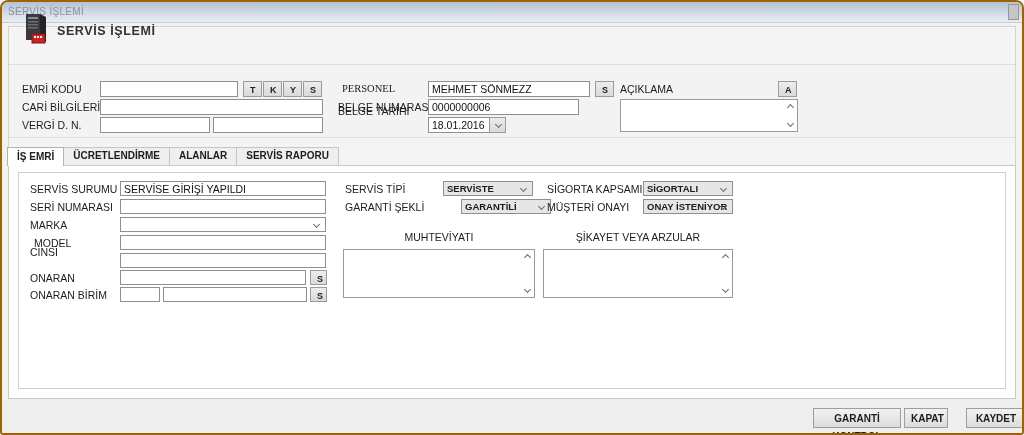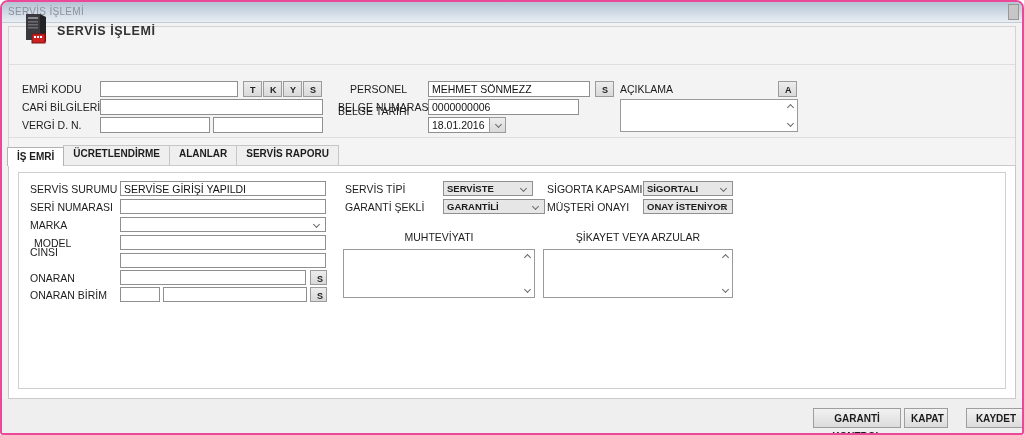--- a/index.html
+++ b/index.html
@@ -1,18 +1,18 @@
 <!DOCTYPE html>
 <html><head>
 <meta charset="utf-8">
 <style>
   html,body{margin:0;padding:0;background:#fff;}
   *{box-sizing:border-box;font-family:"Liberation Sans",sans-serif;}
   .window{position:relative;width:1024px;height:435px;background:#f2f2f2;
-    border:2px solid #ec4899;border-radius:8px 8px 3px 3px;overflow:hidden;}
+    border:2px solid #a16207;border-radius:8px 8px 3px 3px;overflow:hidden;}
   
   .titlebar{position:absolute;left:0;top:0;width:100%;height:21px;
     background:linear-gradient(to bottom,#b4c2d2 0%,#ccd7e3 45%,#e9eef4 100%);
     border-bottom:1px solid #c3cbd4;}
   .titlebar .tb-text{position:absolute;left:6px;top:4px;font-size:10px;color:#8b929b;letter-spacing:.3px;}
   .tb-stub{position:absolute;right:3px;top:2px;width:11px;height:16px;background:#c6c6c6;border:1px solid #979797;}
   
   .outline-box{position:absolute;left:6px;top:24px;width:1008px;height:373px;
     border:1px solid #d4d4d4;background:#f4f4f4;}
   .header-sec{position:absolute;left:7px;top:25px;width:1006px;height:38px;
@@ -31,21 +31,21 @@
     font-size:9.5px;font-weight:700;color:#1b1b1b;line-height:13px;padding:0 3px;cursor:pointer;}
   .combo.white{background:#fff;font-weight:400;}
   .chev{position:absolute;width:5px;height:5px;border-right:1px solid #6a6a6a;border-bottom:1px solid #6a6a6a;}
   .chev.down{transform:rotate(45deg);}
   .chev.up{transform:rotate(225deg);}
   .ta{position:absolute;background:#fff;border:1px solid #9a9a9a;}
   .ta .chev{right:4px;}
   .ta .chev.up{top:5px;}
   .ta .chev.down{bottom:5px;}
   
-  .tabs{position:absolute;left:5px;top:145px;height:19px;display:flex;align-items:center;}
+  .tabs{position:absolute;left:5px;top:145px;height:19px;display:flex;align-items:flex-start;}
   .tab{height:23px;padding:0 9px;font-size:10px;font-weight:700;color:#1c1c1c;
     background:#efefef;border:1px solid #c6c6c6;border-bottom:none;line-height:16px;margin-right:-1px;cursor:pointer;}
   .tab.active{height:19px;background:#fff;border:1px solid #b3b3b3;border-bottom:none;line-height:18px;z-index:3;}
   .tabpage{position:absolute;left:6px;top:163px;width:1008px;height:234px;background:#fff;border:1px solid #c9c9c9;z-index:1;}
   .groupbox{position:absolute;left:16px;top:170px;width:988px;height:217px;border:1px solid #cfcfcf;background:#fff;z-index:1;}
   .fld{z-index:2;}
   .sec-lbl{position:absolute;font-size:10.5px;color:#1c1c1c;text-align:center;z-index:2;}
   
   .footer{position:absolute;left:0;top:397px;width:100%;height:34px;background:#efefef;}
   .fbtn{position:absolute;top:9px;height:20px;background:linear-gradient(#f2f2f2,#dcdcdc);
@@ -82,21 +82,21 @@
   <span class="app-title">SERVİS İŞLEMİ</span>
 
   <div class="fields-sec"></div>
 
   <span class="lbl" style="left:20px;top:79px;">EMRİ KODU</span>
   <input class="tin" style="left: 98px; top: 79px; width: 138px;" value="">
   <button class="sbtn" style="left:241px;top:79px;">T</button>
   <button class="sbtn" style="left:261px;top:79px;">K</button>
   <button class="sbtn" style="left:281px;top:79px;">Y</button>
   <button class="sbtn" style="left:301px;top:79px;">S</button>
-  <span class="lbl" style="left:348px;top:79px;">PERSONEL</span>
+  <span class="lbl" style="left:340px;top:79px;font-family:Liberation Serif, serif;">PERSONEL</span>
   <input class="tin" style="left: 426px; top: 79px; width: 162px;" value="MEHMET SÖNMEZZ">
   <button class="sbtn" style="left:593px;top:79px;">S</button>
   <span class="lbl" style="left:618px;top:79px;">AÇIKLAMA</span>
   <button class="sbtn" style="left:776px;top:79px;">A</button>
 
   <span class="lbl" style="left:20px;top:97px;">CARİ BİLGİLERİ</span>
   <input class="tin" style="left: 98px; top: 97px; width: 223px;" value="">
   <span class="lbl" style="left:336px;top:97px;">BELGE NUMARASI</span>
   <input class="tin" style="left: 426px; top: 97px; width: 151px;" value="0000000006">
   <div class="ta" style="left:618px;top:97px;width:178px;height:33px;">
@@ -142,21 +142,21 @@
   <input class="tin fld" style="left: 118px; top: 285px; width: 40px; height: 15px;" value="">
   <input class="tin fld" style="left: 161px; top: 285px; width: 144px; height: 15px;" value="">
   <button class="sbtn fld" style="left:308px;top:285px;width:17px;height:15px;">S</button>
 
   <span class="lbl fld" style="left:343px;top:179px;">SERVİS TİPİ</span>
   <div class="combo fld" style="left:441px;top:179px;width:90px;">
     <span>SERVİSTE</span>
     <span class="chev down" style="right:6px;top:4px;"></span>
   </div>
   <span class="lbl fld" style="left:343px;top:197px;">GARANTİ ŞEKLİ</span>
-  <div class="combo fld" style="left:441px;top:197px;width:102px;">
+  <div class="combo fld" style="left:459px;top:197px;width:90px;">
     <span>GARANTİLİ</span>
     <span class="chev down" style="right:6px;top:4px;"></span>
   </div>
   <span class="lbl fld" style="left:545px;top:179px;">SİGORTA KAPSAMI</span>
   <div class="combo fld" style="left:641px;top:179px;width:90px;">
     <span>SİGORTALI</span>
     <span class="chev down" style="right:6px;top:4px;"></span>
   </div>
   <span class="lbl fld" style="left:545px;top:197px;">MÜŞTERİ ONAYI</span>
   <div class="combo fld" style="left:641px;top:197px;width:90px;">

